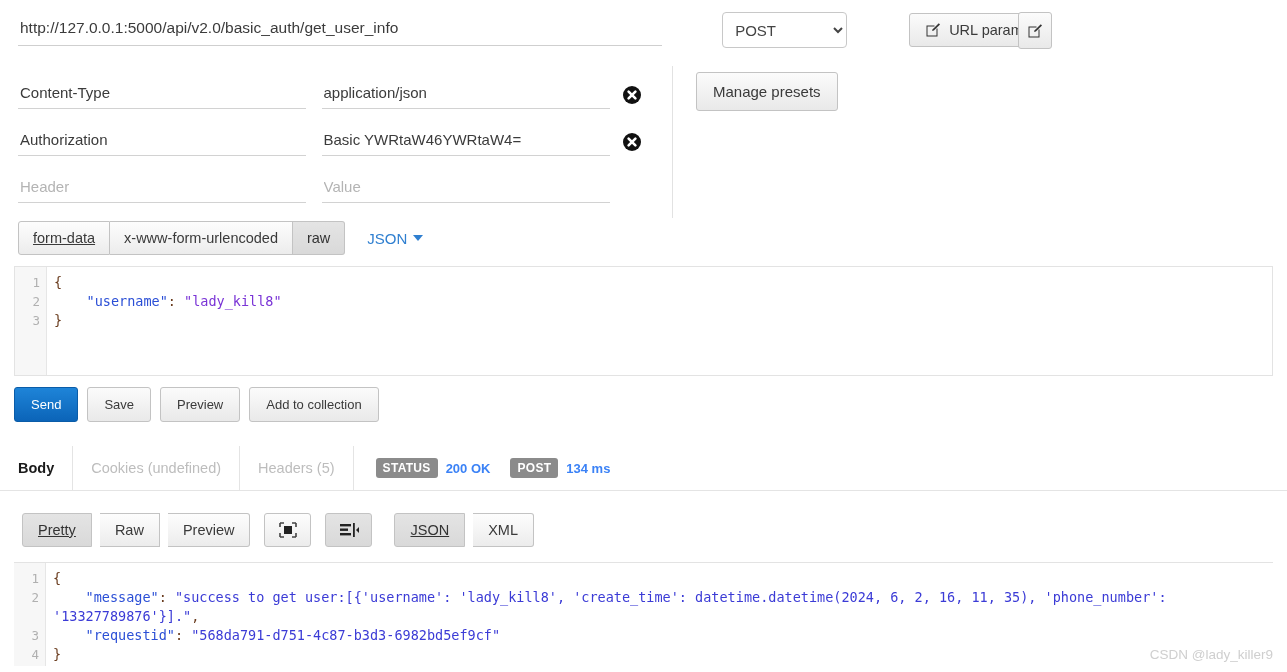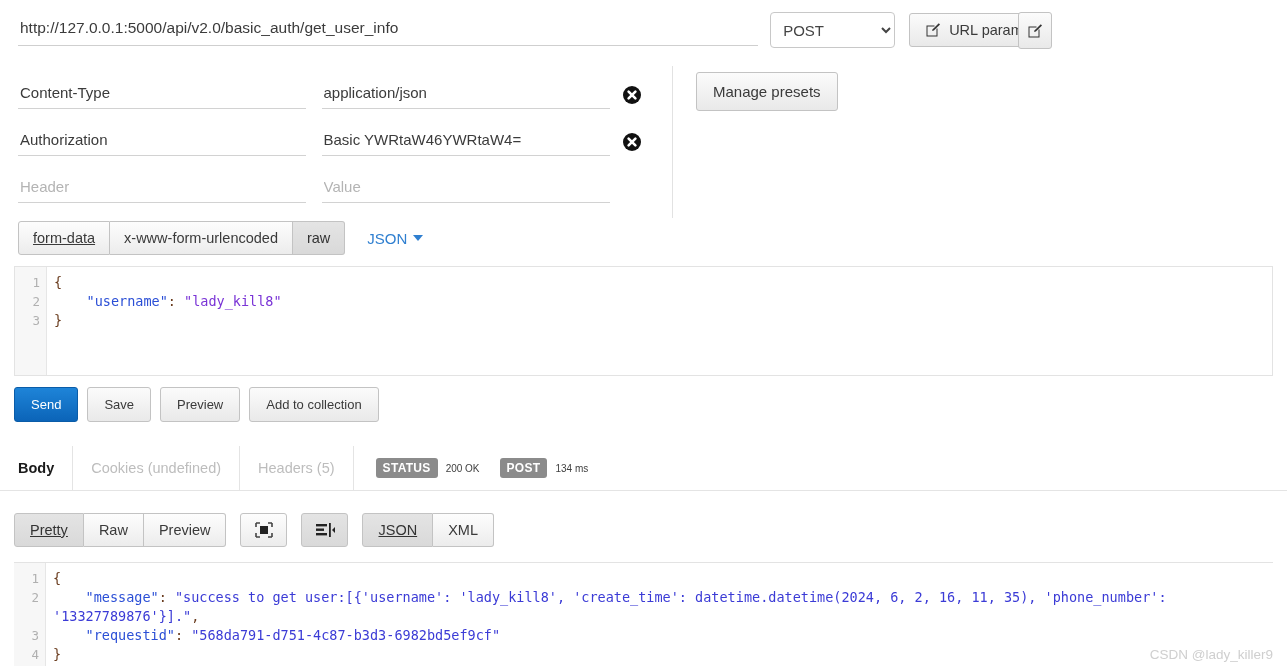--- a/index.html
+++ b/index.html
@@ -8,21 +8,21 @@
     width: 1287px; height: 672px;
     background: #ffffff;
     font-family: "Liberation Sans", sans-serif;
     overflow: hidden;
   }
   .app { position: relative; width: 1287px; height: 672px; background:#fff; }
 
   
   .urlrow {
     position: absolute; left: 0; top: 0; width: 1046px; height: 60px;
-    display: flex; align-items: center;
+    display: flex; align-items: center; gap: 48px;
   }
   .url-input-wrap { position: relative; flex: 1; margin-left: 18px; margin-right: 12px; }
   .url-input {
     width: 100%; border: none; outline: none;
     border-bottom: 1px solid #cfcfcf;
     font-family: "Liberation Sans", sans-serif;
     font-size: 15.5px; color: #3b3b3b;
     padding: 4px 2px 8px 2px; background: transparent;
   }
   .method-select {
@@ -143,31 +143,31 @@
     cursor: pointer; border-right: 1px solid #e4e4e4;
   }
   .rtab:first-child { border-left: none; }
   .rtab.active { color: #1a1a1a; font-weight: bold; }
   .rtab.disabled { color: #bdbdbd; }
   .statwrap { display: flex; align-items: center; gap: 8px; margin-left: 22px; }
   .badge {
     background: #8b8b8b; color: #fff; font-size: 12px; font-weight: bold;
     border-radius: 3px; padding: 3px 7px; letter-spacing: .3px;
   }
-  .statval { font-size: 10px; color: #404040; margin-right: 12px; }
+  .statval { font-size: 13px; color: #3b82f6; margin-right: 12px; font-weight: bold; }
 
   
   .viewbar { position: absolute; left: 14px; top: 513px; display: flex; align-items: center; gap: 14px; }
   .iconbtn {
     width: 47px; height: 34px; display: flex; align-items: center; justify-content: center;
     border: 1px solid #c3c3c3; border-radius: 3px;
     background: linear-gradient(#fdfdfd, #ececec); cursor: pointer;
   }
   .iconbtn.active { background: linear-gradient(#e4e4e4, #d9d9d9); }
-  .viewbar .seg .tab { padding: 8px 15px; }
+  .viewbar .seg .tab { padding: 8px 15px; margin-left: 8px; }
 
   
   .watermark {
     position: absolute; right: 14px; bottom: 10px;
     font-size: 13.5px; color: #cfcfcf;
   }
 </style>
 </head>
 <body>
 

